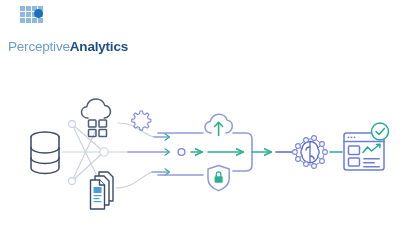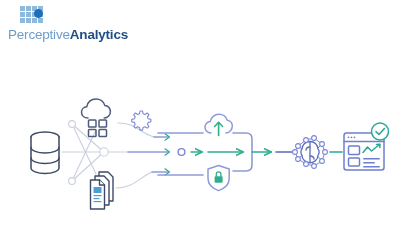--- a/index.html
+++ b/index.html
@@ -9,21 +9,21 @@
     font-family:"Liberation Sans", sans-serif;
     overflow:hidden;
     position:relative;
   }
   #stage{position:absolute;left:0;top:0;width:408px;height:240px;}
 
   
   #logo{position:absolute;left:8px;top:4px;width:130px;height:40px;}
   #logo-mark{position:absolute;left:12px;top:2px;width:24px;height:20px;}
   #logo-word{
-    position:absolute;left:0px;top:23px;
+    position:absolute;left:0px;top:35px;
     font-size:13.5px;letter-spacing:-0.2px;white-space:nowrap;
     color:#5b86bf;line-height:16px;
   }
   #logo-word .w1{font-weight:400;color:#6e9ccb;}
   #logo-word .w2{font-weight:700;color:#1f4e85;}
 
   .grid-sq{position:absolute;background:#8fb8dd;}
   .dot-mark{position:absolute;border-radius:50%;background:#1f6fb8;}
 
   

